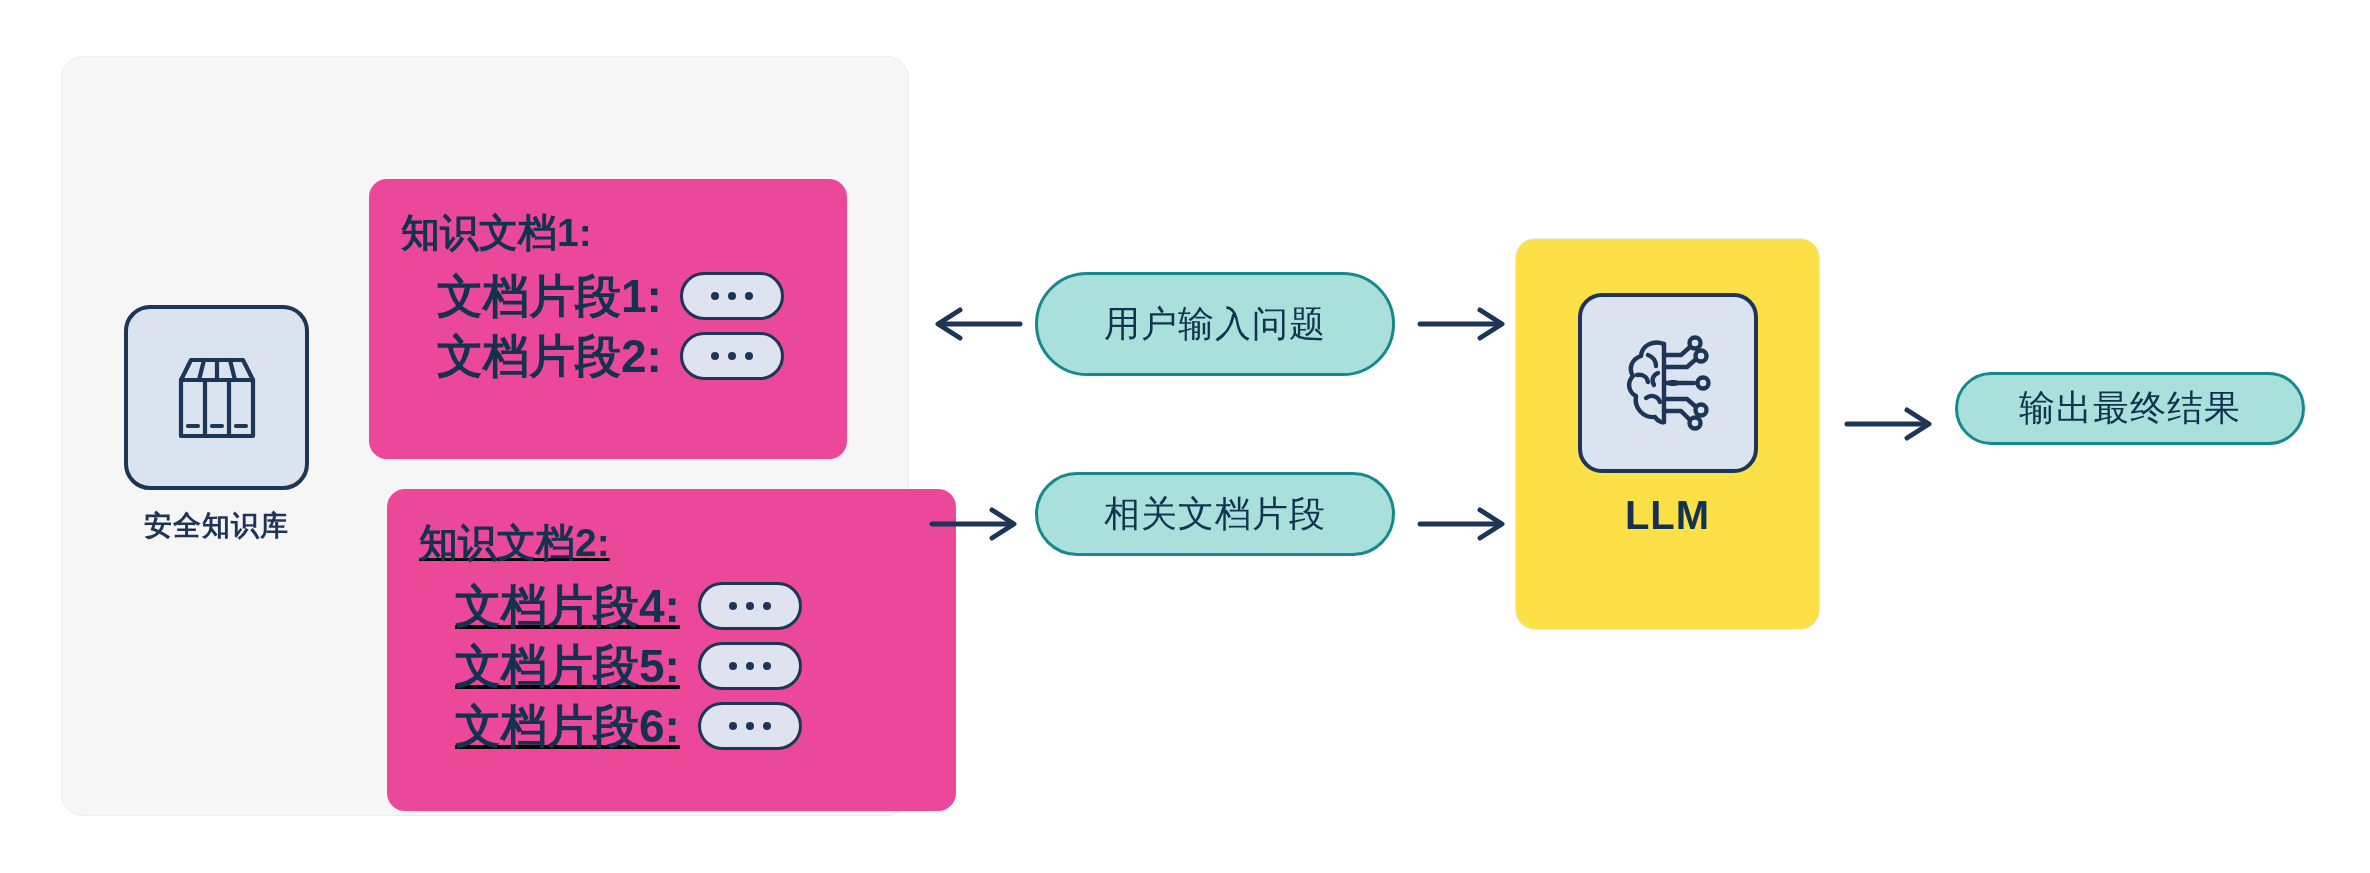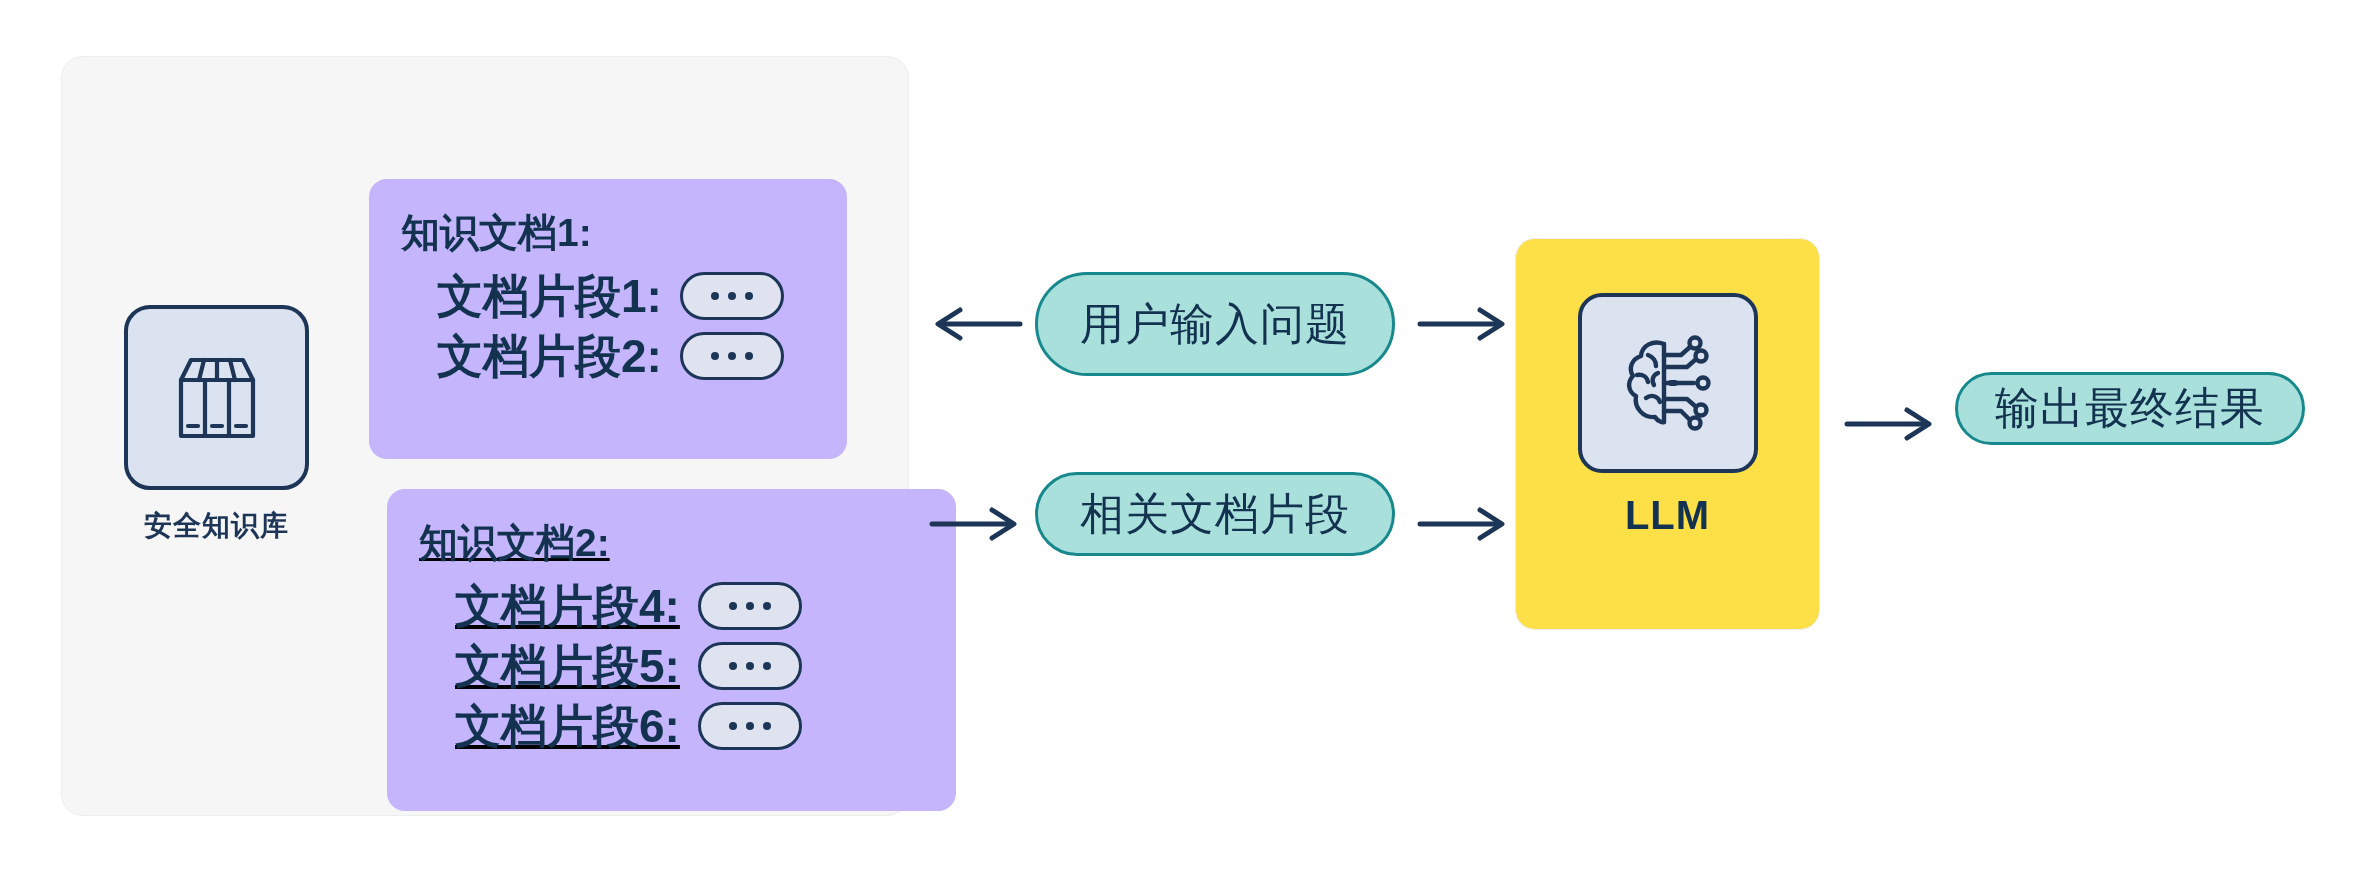--- a/index.html
+++ b/index.html
@@ -59,21 +59,21 @@
     font-size: 28px;
     font-weight: 700;
     color: #1d3557;
     letter-spacing: 1px;
     line-height: 1;
   }
 
   
   .doc-card {
     position: absolute;
-    background: #c4b5fd;
+    background: #ec4899;
     border-radius: 18px;
     box-sizing: border-box;
     padding: 34px 3px 34px 32px;
   }
   .doc-card.card-0 { left: 307px; top: 122px; width: 478px; height: 280px; }
   .doc-card.card-1 { left: 325px; top: 432px; width: 569px; height: 322px; text-decoration: underline; }
 
   .doc-title {
     font-size: 39px;
     font-weight: 700;
@@ -130,21 +130,21 @@
   .pill {
     position: absolute;
     background: #a9e0dc;
     border: 3.5px solid #17888c;
     border-radius: 999px;
     box-sizing: border-box;
     display: flex;
     align-items: center;
     justify-content: center;
     color: #12324f;
-    font-size: 44px;
+    font-size: 36px;
     font-weight: 500;
     letter-spacing: 1px;
     white-space: nowrap;
   }
   .pill.q    { left: 1035px; top: 272px; width: 360px; height: 104px; }
   .pill.frag { left: 1035px; top: 472px; width: 360px; height: 84px; }
   .pill.out  { left: 1955px; top: 372px; width: 350px; height: 73px; }
 
   
   .llm-panel {

